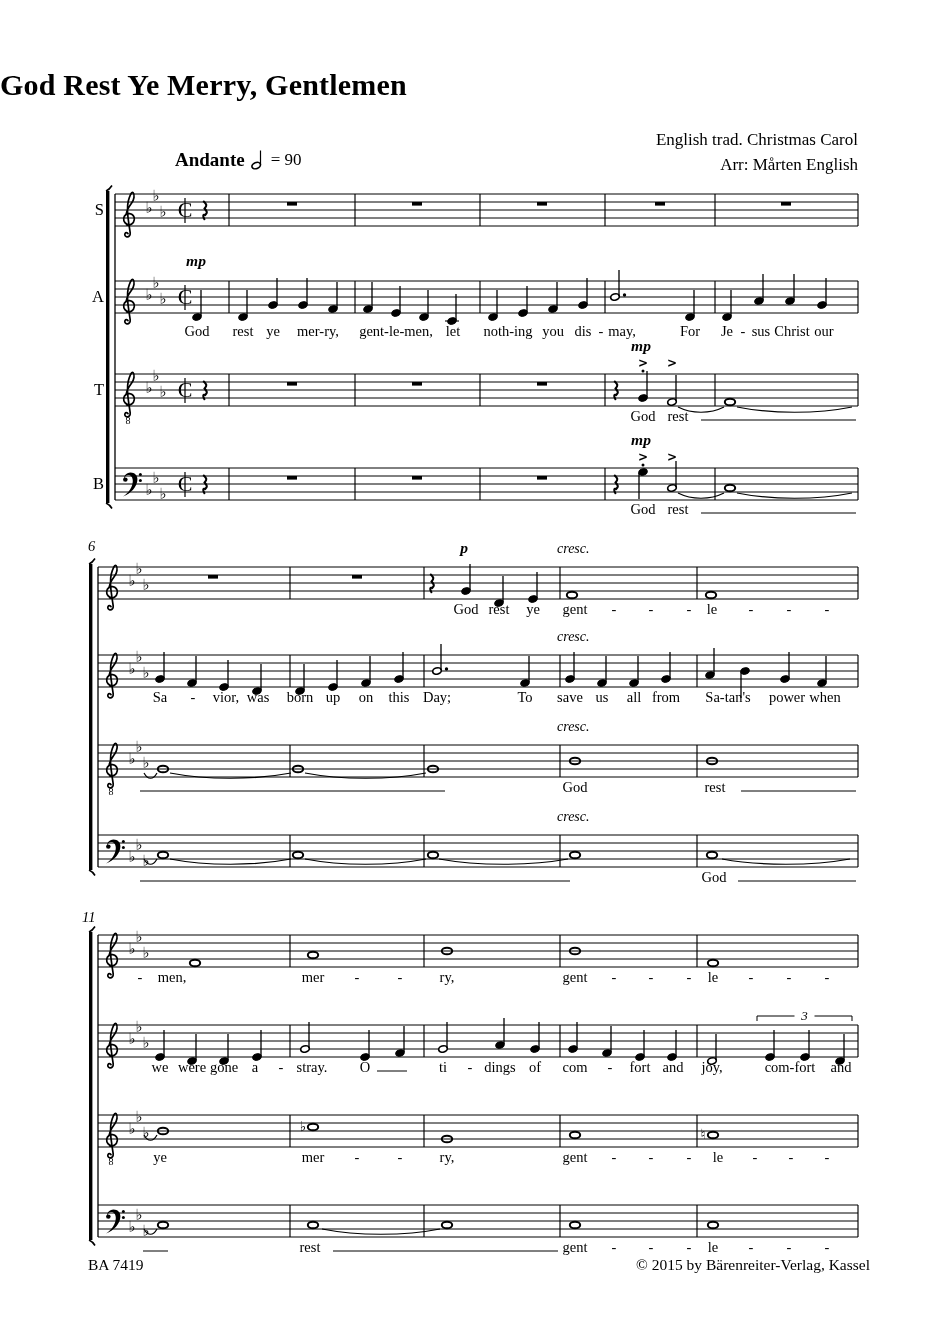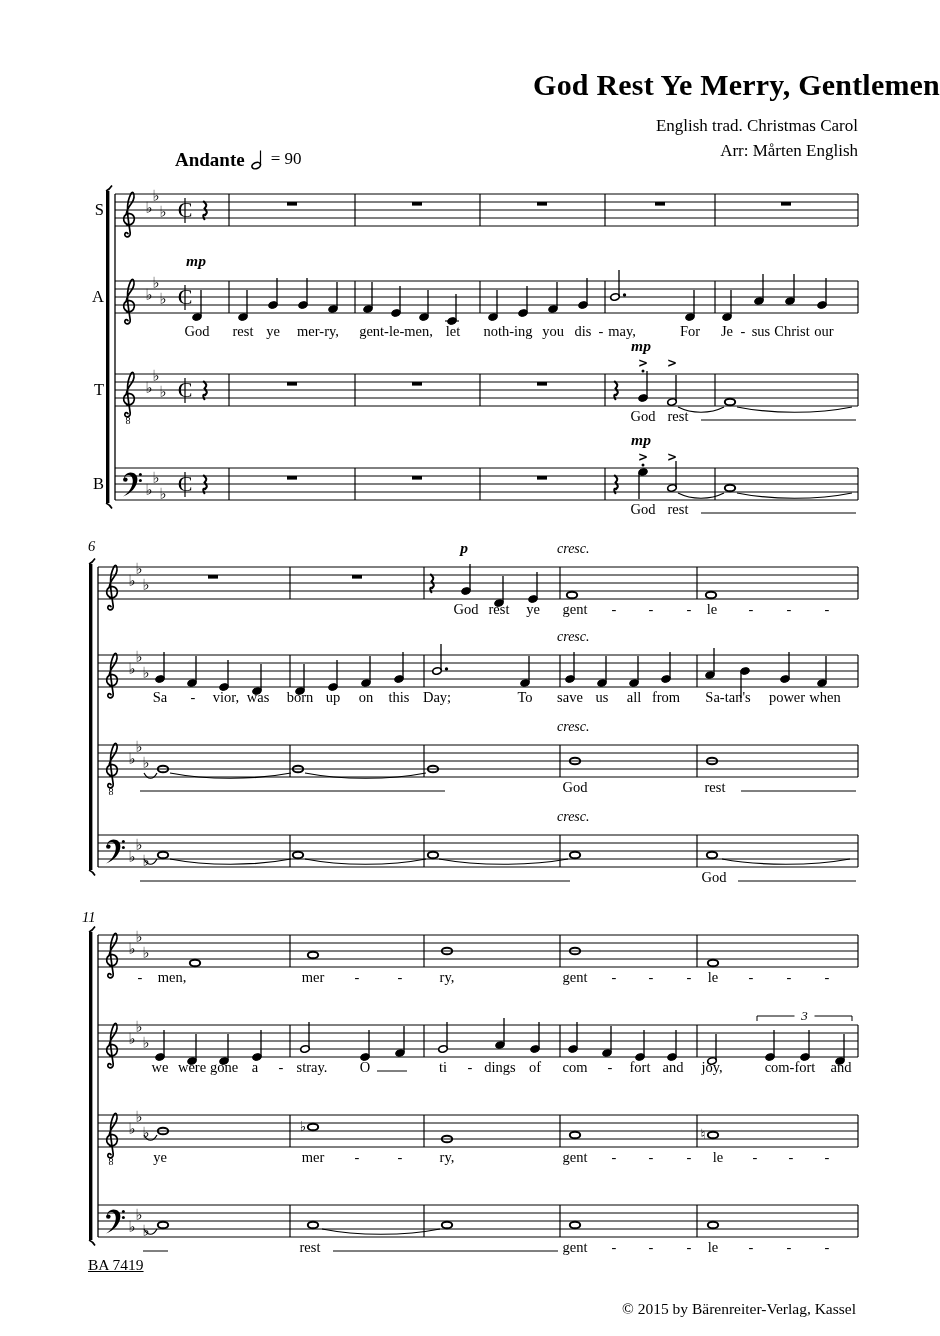--- a/index.html
+++ b/index.html
@@ -1,28 +1,28 @@
 <!DOCTYPE html>
 <html><head>
 <meta charset="utf-8">
 <style>
   html,body{margin:0;padding:0;background:#e8e8e8;}
   .page{position:relative;width:940px;height:1336px;background:#ffffff;
         font-family:"Liberation Serif",serif;color:#000;overflow:hidden;margin:0 auto;}
   .page svg.score{position:absolute;left:0;top:0;}
-  .title{position:absolute;left:0;top:68px;width:940px;text-align:right;
+  .title{position:absolute;left:0;top:68px;width:940px;text-align:left;
          font-size:30px;font-weight:bold;letter-spacing:.2px;}
-  .credit{position:absolute;right:82px;text-align:center;font-size:17px;}
+  .credit{position:absolute;right:82px;text-align:center;font-size:17px;margin-top:14px;}
   .credit.c1{top:116px;}
   .credit.c2{top:141px;}
-  .tempo{position:absolute;left:175px;top:149px;font-size:17px;display:flex;align-items:flex-start;gap:5px;}
+  .tempo{position:absolute;left:175px;top:149px;font-size:17px;display:flex;align-items:center;gap:5px;}
   .tempo .word{font-weight:bold;font-size:19px;}
   .footer{position:absolute;top:1256px;font-size:15.5px;}
-  .footer.fl{left:88px;text-decoration:underline;}
-  .footer.fr{right:84px;text-align:left;margin-top:44px;}
+  .footer.fl{left:88px;}
+  .footer.fr{right:70px;text-align:left;}
   text{fill:#000;}
   .lyric{font-family:"Liberation Serif",serif;font-size:14.5px;}
   .dyn{font-family:"Liberation Serif",serif;font-size:15.5px;font-weight:bold;font-style:italic;}
   .cresc{font-family:"Liberation Serif",serif;font-size:14px;font-style:italic;}
   .mnum{font-family:"Liberation Serif",serif;font-size:14.5px;font-style:italic;}
   .vlabel{font-family:"Liberation Serif",serif;font-size:16.5px;}
   .acci{font-family:"DejaVu Sans",sans-serif;font-size:14px;}
   .keysig{font-family:"DejaVu Sans",sans-serif;font-size:15px;}
   .timec{font-family:"Liberation Serif",serif;font-size:22px;}
   .oct8{font-family:"Liberation Serif",serif;font-size:10px;}

